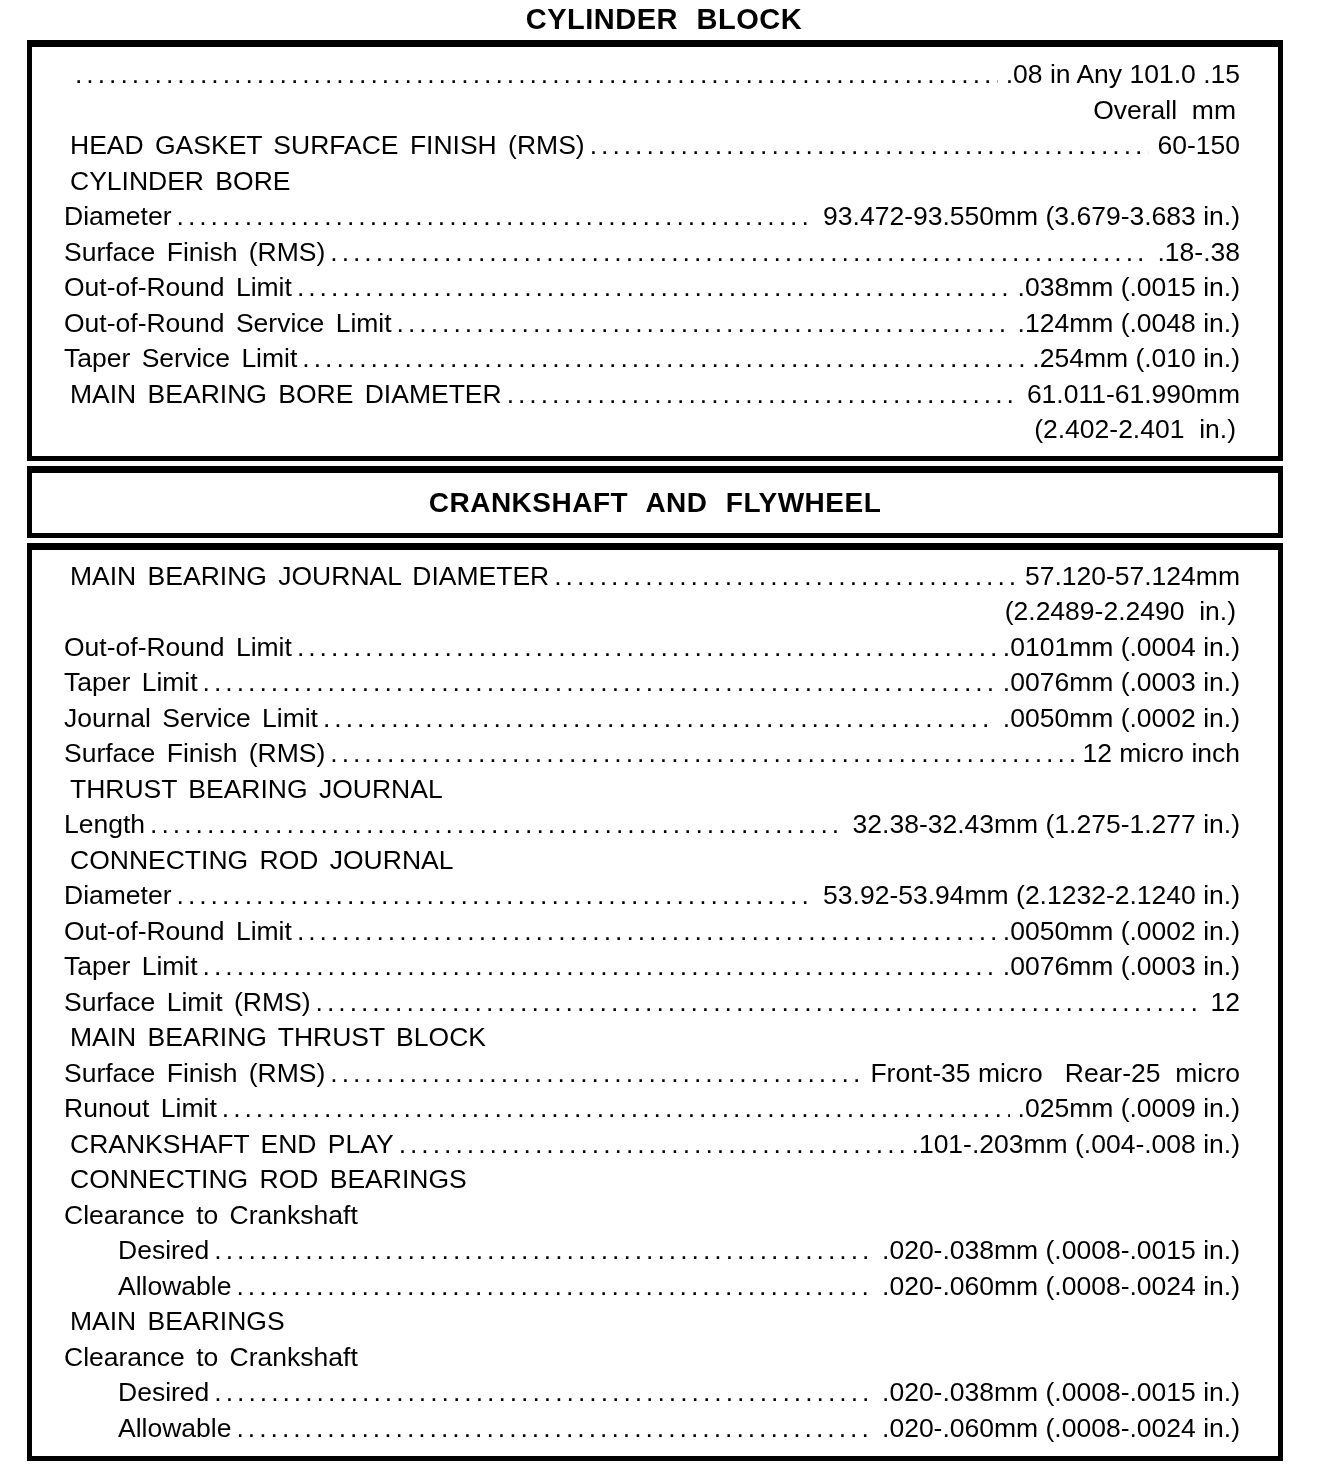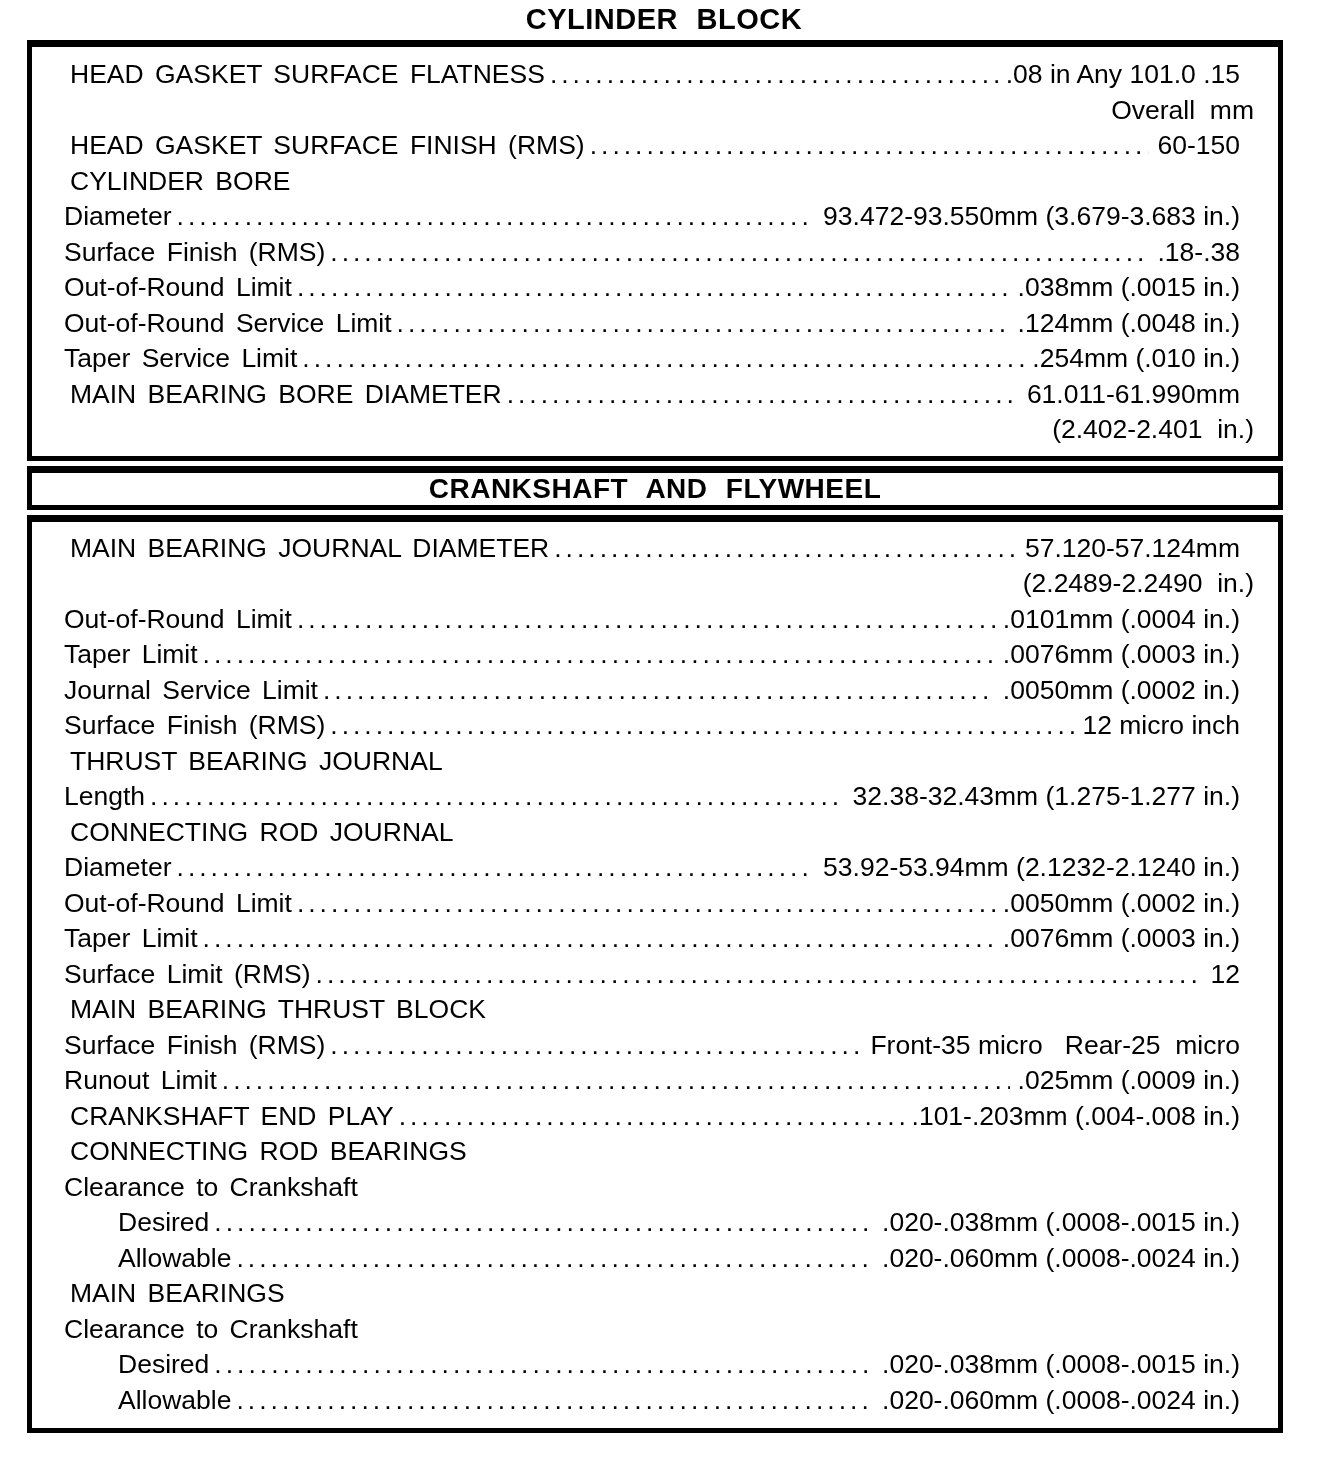--- a/index.html
+++ b/index.html
@@ -33,21 +33,21 @@
     border: 5px solid #000000;
     border-top-width: 7px;
     background: #ffffff;
   }
   .frame.spec-frame-1 {
     padding: 10px 0 8px 0;
     margin-bottom: 5px;
   }
   .section-header-frame {
     margin-bottom: 5px;
-    height: 44px;
+    height: 72px;
     display: flex;
     align-items: center;
     justify-content: center;
   }
   .section-header-text {
     font-size: 28px;
     font-weight: 700;
     letter-spacing: 0.5px;
     word-spacing: 10px;
   }
@@ -81,32 +81,31 @@
     font-size: 26.5px;
   }
   .row-value {
     white-space: pre;
     flex: 0 0 auto;
   }
   .row-cont {
     text-align: right;
     font-size: 26.5px;
     line-height: 35.5px;
-    padding-right: 24px;
+    padding-right: 42px;
     white-space: pre;
   }
 </style>
 </head>
 <body>
 
 <div class="page-title">CYLINDER BLOCK</div>
 
 <div class="frame spec-frame-1">
     <div class="spec-row indent-0">
-      <span class="row-label">HEAD GASKET SURFACE FLATNESS</span>
       <span class="leader"></span>
       <span class="row-value">.08 in Any 101.0 .15</span>
     </div>
     <div class="row-cont">Overall  mm</div>
     <div class="spec-row indent-0">
       <span class="row-label">HEAD GASKET SURFACE FINISH (RMS)</span>
       <span class="leader"></span>
       <span class="row-value">60-150</span>
     </div>
     <div class="spec-row indent-0">

